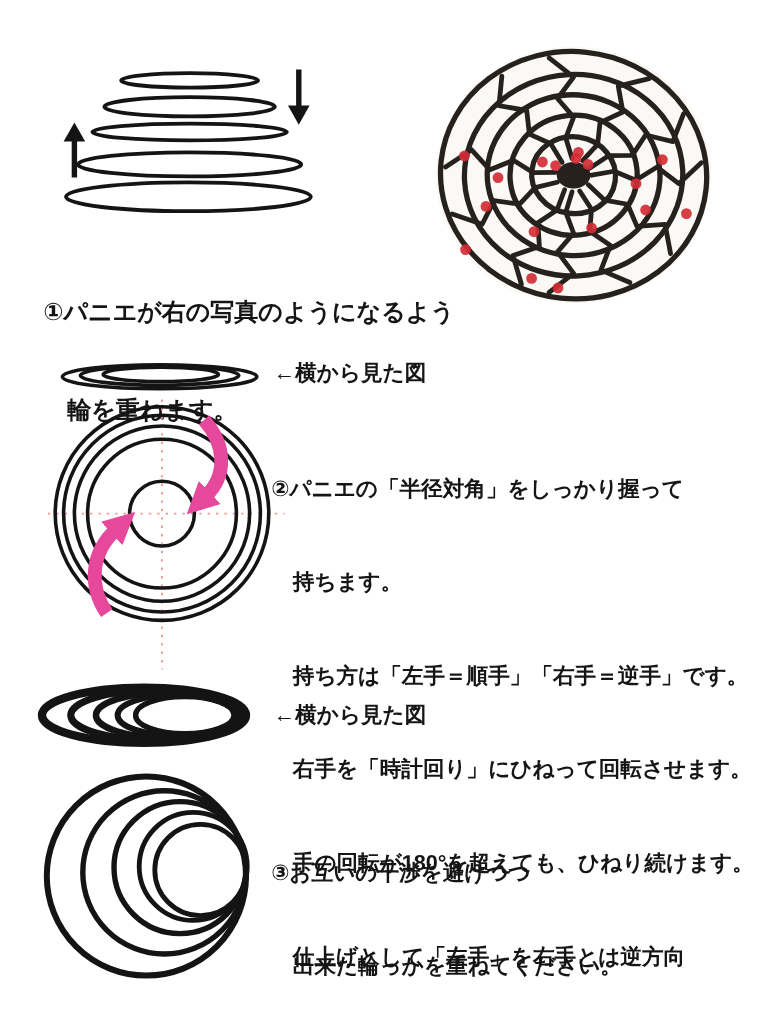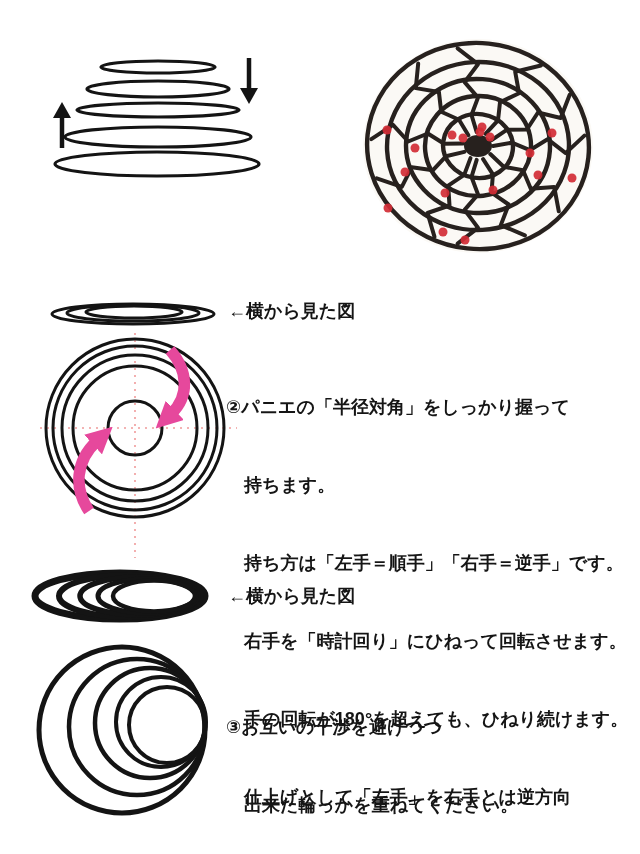--- a/index.html
+++ b/index.html
@@ -59,20 +59,24 @@
       <circle cx="445" cy="193" r="4.5" fill="#d22c35" opacity="0.92"></circle>
       <circle cx="443" cy="232" r="4.5" fill="#d22c35" opacity="0.92"></circle>
       <circle cx="387" cy="130" r="4.5" fill="#d22c35" opacity="0.92"></circle>
       <circle cx="388" cy="208" r="4.5" fill="#d22c35" opacity="0.92"></circle>
       <circle cx="405" cy="172" r="4.5" fill="#d22c35" opacity="0.92"></circle>
       <circle cx="415" cy="148" r="4.5" fill="#d22c35" opacity="0.92"></circle>
       <circle cx="552" cy="133" r="4.5" fill="#d22c35" opacity="0.92"></circle>
       <circle cx="465" cy="240" r="4.5" fill="#d22c35" opacity="0.92"></circle>
     </svg>
 
+  <div class="abs jp t20" style="left:36px;top:194px">
+    <div>①パニエが右の写真のようになるよう</div>
+    <div>　輪を重ねます。</div>
+  </div>
 
   <svg class="abs" style="left:45px;top:297px" width="180" height="36" viewBox="45 297 180 36">
       <ellipse cx="133" cy="314" rx="81" ry="10" fill="none" stroke="#141414" stroke-width="3"></ellipse>
       <ellipse cx="133" cy="313" rx="66" ry="8" fill="none" stroke="#141414" stroke-width="3"></ellipse>
       <ellipse cx="134" cy="312" rx="48" ry="6" fill="none" stroke="#141414" stroke-width="3"></ellipse>
     </svg>
   <div class="abs jp t19" style="left:228px;top:298px">←横から見た図</div>
 
   <svg class="abs" style="left:35px;top:330px" width="210" height="232" viewBox="35 330 210 232">
       <defs>

